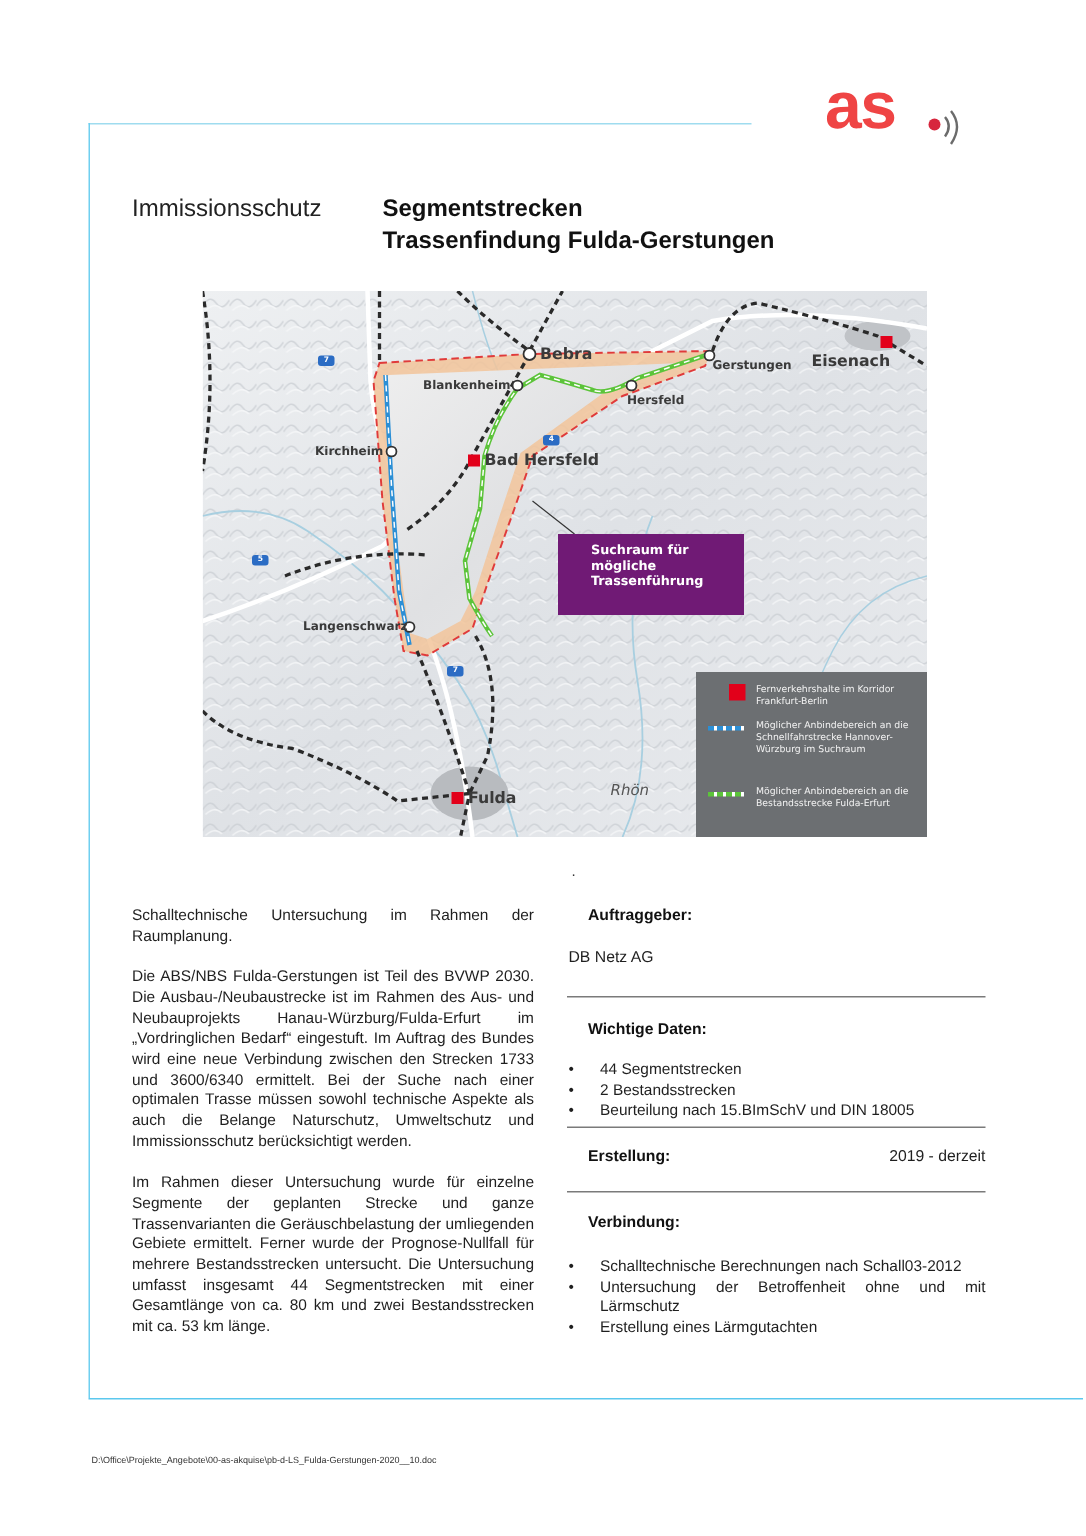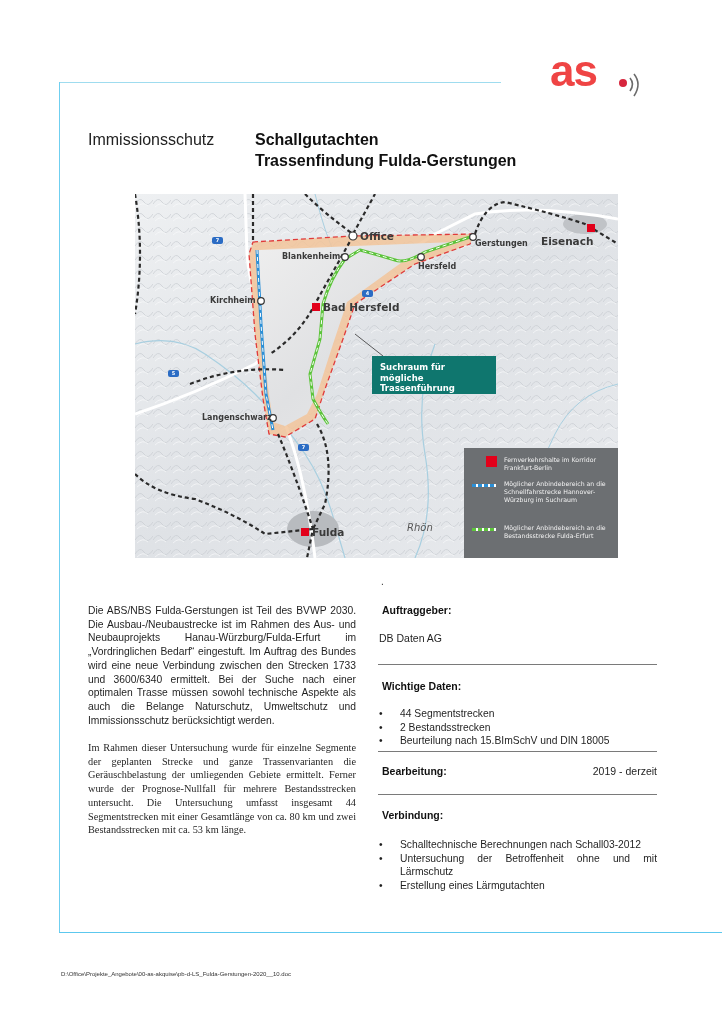--- a/index.html
+++ b/index.html
@@ -17,37 +17,37 @@
     .category { position: absolute; left: 88px; top: 131px; font-size: 16px; color: #222; }
     .title1 { position: absolute; left: 255px; top: 131px; font-size: 16px; font-weight: bold; color: #111; }
     .title2 { position: absolute; left: 255px; top: 152px; font-size: 16px; font-weight: bold; color: #111; }
 
     .map { position: absolute; left: 135px; top: 194px; width: 483px; height: 364px; overflow: hidden; }
     .map svg { display: block; }
     .map-label { position: absolute; font-weight: bold; color: #3a3a3a; font-family: "DejaVu Sans", sans-serif; white-space: nowrap; }
     .map-label.small { font-size: 8px; }
     .map-label.big { font-size: 10.5px; color: #3a3a3a; }
     .map-label.italic { font-style: italic; font-weight: normal; font-size: 10px; color: #555; text-align: right; }
-    .callout { position: absolute; left: 237px; top: 162px; width: 124px; height: 38px; background: #0f766e; color: #fff; font-size: 8.5px; font-weight: bold; padding: 6px 8px; box-sizing: border-box; line-height: 1.25; font-family: "DejaVu Sans", sans-serif; }
+    .callout { position: absolute; left: 237px; top: 162px; width: 124px; height: 54px; background: #701a75; color: #fff; font-size: 8.5px; font-weight: bold; padding: 6px 22px; box-sizing: border-box; line-height: 1.25; font-family: "DejaVu Sans", sans-serif; }
     .legend { position: absolute; left: 329px; top: 254px; width: 154px; height: 110px; background: #6c6f72; color: #f2f2f2; font-size: 6.2px; font-family: "DejaVu Sans", sans-serif; }
     .legend-item { position: absolute; left: 0; width: 154px; }
     .legend-item .sym { position: absolute; left: 8px; }
     .legend-item .txt { position: absolute; left: 40px; width: 112px; line-height: 1.3; }
     .legend-red { width: 11px; height: 11px; background: #e2001a; left: 22px !important; }
     .legend-dash { width: 24px; height: 3px; top: 4px; }
     .legend-dash.blue { background: repeating-linear-gradient(90deg, #2b8fd6 0 4px, #ffffff 4px 6px); }
     .legend-dash.green { background: repeating-linear-gradient(90deg, #5cc43a 0 4px, #ffffff 4px 6px); }
     .shield { position: absolute; width: 11px; height: 7px; background: #2b6cc4; border-radius: 2px; color: #fff; font-size: 5px; font-weight: bold; text-align: center; line-height: 7px; font-family: "DejaVu Sans", sans-serif; }
 
     .dot-marker { position: absolute; left: 381px; top: 576px; font-size: 10px; color: #333; }
 
     .col-left { position: absolute; left: 88px; top: 604px; width: 268px; font-size: 10.3px; line-height: 13.7px; color: #1f1f1f; text-align: justify; }
     .col-left p { margin: 0 0 13.7px 0; }
-    .col-left p:last-child { margin-bottom: 0; font-family: Liberation Serif, serif; }
-    .section-head { position: absolute; left: 382px; font-size: 10.5px; font-weight: bold; color: #111; }
+    .col-left p:last-child { margin-bottom: 0; }
+    .section-head { position: absolute; left: 392px; font-size: 10.5px; font-weight: bold; color: #111; }
     .plain { position: absolute; left: 379px; font-size: 10.5px; color: #1f1f1f; }
     .rule { position: absolute; left: 378px; width: 279px; height: 1px; background: #7a7a7a; }
     .bullets { position: absolute; left: 379px; width: 278px; margin: 0; padding: 0; list-style: none; font-size: 10.3px; line-height: 13.7px; color: #1f1f1f; }
     .bullets li { position: relative; padding-left: 21px; margin: 0; }
     .bullets li .b { position: absolute; left: 0; top: 0; }
     .bullets.justify li .t { display: block; text-align: justify; }
     .date-val { position: absolute; right: 67px; font-size: 10.5px; color: #1f1f1f; }
 
     .footer { position: absolute; left: 61px; top: 971px; font-size: 6px; color: #333; }
   </style>
@@ -61,21 +61,21 @@
 <div class="logo">
   <span class="logo-text">as</span>
   <span class="logo-dot"></span>
   <svg class="logo-waves" width="22" height="30" viewBox="0 0 22 30">
     <path d="M6 8 Q11 14 6 21" stroke="#6b6b6b" stroke-width="1.6" fill="none"></path>
     <path d="M10 4 Q18 14 10 26" stroke="#6b6b6b" stroke-width="1.6" fill="none"></path>
   </svg>
 </div>
 
 <div class="category">Immissionsschutz</div>
-<div class="title1">Schallgutachten</div>
+<div class="title1">Segmentstrecken</div>
 <div class="title2">Trassenfindung Fulda-Gerstungen</div>
 
 <div class="map">
   <svg width="483" height="364" viewBox="0 0 483 364">
     <defs>
       <linearGradient id="terrain" x1="0" y1="0" x2="1" y2="1">
         <stop offset="0" stop-color="#eef0f2"></stop>
         <stop offset="0.5" stop-color="#dfe2e6"></stop>
         <stop offset="1" stop-color="#e9ebee"></stop>
       </linearGradient>
@@ -129,21 +129,21 @@
     <rect x="177" y="109" width="8" height="8" fill="#e2001a"></rect>
     <rect x="452" y="30" width="8" height="8" fill="#e2001a"></rect>
     <rect x="166" y="334" width="8" height="8" fill="#e2001a"></rect>
   </svg>
 
   <span class="shield" style="left:77px;top:43px;">7</span>
   <span class="shield" style="left:227px;top:96px;">4</span>
   <span class="shield" style="left:33px;top:176px;">5</span>
   <span class="shield" style="left:163px;top:250px;">7</span>
 
-  <span class="map-label big" style="left:225px;top:36px;">Office</span>
+  <span class="map-label big" style="left:225px;top:36px;">Bebra</span>
   <span class="map-label small" style="left:147px;top:58px;">Blankenheim</span>
   <span class="map-label small" style="left:283px;top:68px;">Hersfeld</span>
   <span class="map-label small" style="left:340px;top:45px;">Gerstungen</span>
   <span class="map-label big" style="left:406px;top:41px;">Eisenach</span>
   <span class="map-label small" style="left:75px;top:102px;">Kirchheim</span>
   <span class="map-label big" style="left:188px;top:107px;">Bad Hersfeld</span>
   <span class="map-label small" style="left:67px;top:219px;">Langenschwarz</span>
   <span class="map-label big" style="left:177px;top:332px;">Fulda</span>
   <span class="map-label italic" style="left:272px;top:328px;">Rhön</span>
 
@@ -164,37 +164,38 @@
     <div class="legend-item" style="top:76px;">
       <span class="sym legend-dash green"></span>
       <span class="txt">Möglicher Anbindebereich an die Bestandsstrecke Fulda-Erfurt</span>
     </div>
   </div>
 </div>
 
 <div class="dot-marker">.</div>
 
 <div class="col-left">
+  <p>Schalltechnische Untersuchung im Rahmen der Raumplanung.</p>
   <p>Die ABS/NBS Fulda-Gerstungen ist Teil des BVWP 2030. Die Ausbau-/Neubaustrecke ist im Rahmen des Aus- und Neubauprojekts Hanau-Würzburg/Fulda-Erfurt im „Vordringlichen Bedarf“ eingestuft. Im Auftrag des Bundes wird eine neue Verbindung zwischen den Strecken 1733 und 3600/6340 ermittelt.  Bei der Suche nach einer optimalen Trasse müssen sowohl technische Aspekte als auch die Belange Naturschutz, Umweltschutz und Immissionsschutz berücksichtigt werden.</p>
   <p>Im Rahmen dieser Untersuchung wurde für einzelne Segmente der geplanten Strecke und ganze Trassenvarianten die Geräuschbelastung der umliegenden Gebiete ermittelt. Ferner wurde der Prognose-Nullfall für mehrere Bestandsstrecken untersucht. Die Untersuchung umfasst insgesamt 44 Segmentstrecken mit einer Gesamtlänge von ca. 80 km und zwei Bestandsstrecken mit ca. 53 km länge.</p>
 </div>
 
 <div class="section-head" style="top:604px;">Auftraggeber:</div>
-<div class="plain" style="top:632px;">DB Daten AG</div>
+<div class="plain" style="top:632px;">DB Netz AG</div>
 <div class="rule" style="top:664px;"></div>
 
 <div class="section-head" style="top:680px;">Wichtige Daten:</div>
 <ul class="bullets" style="top:707px;">
   <li><span class="b">•</span><span class="t">44 Segmentstrecken</span></li>
   <li><span class="b">•</span><span class="t">2 Bestandsstrecken</span></li>
   <li><span class="b">•</span><span class="t">Beurteilung nach 15.BImSchV und DIN 18005</span></li>
 </ul>
 <div class="rule" style="top:751px;"></div>
 
-<div class="section-head" style="top:765px;">Bearbeitung:</div>
+<div class="section-head" style="top:765px;">Erstellung:</div>
 <div class="date-val" style="top:765px;">2019 - derzeit</div>
 <div class="rule" style="top:794px;"></div>
 
 <div class="section-head" style="top:809px;">Verbindung:</div>
 <ul class="bullets justify" style="top:838px;">
   <li>
       <span class="b">•</span>
       <span class="t">Schalltechnische Berechnungen nach Schall03-2012</span>
     </li>
   <li>

